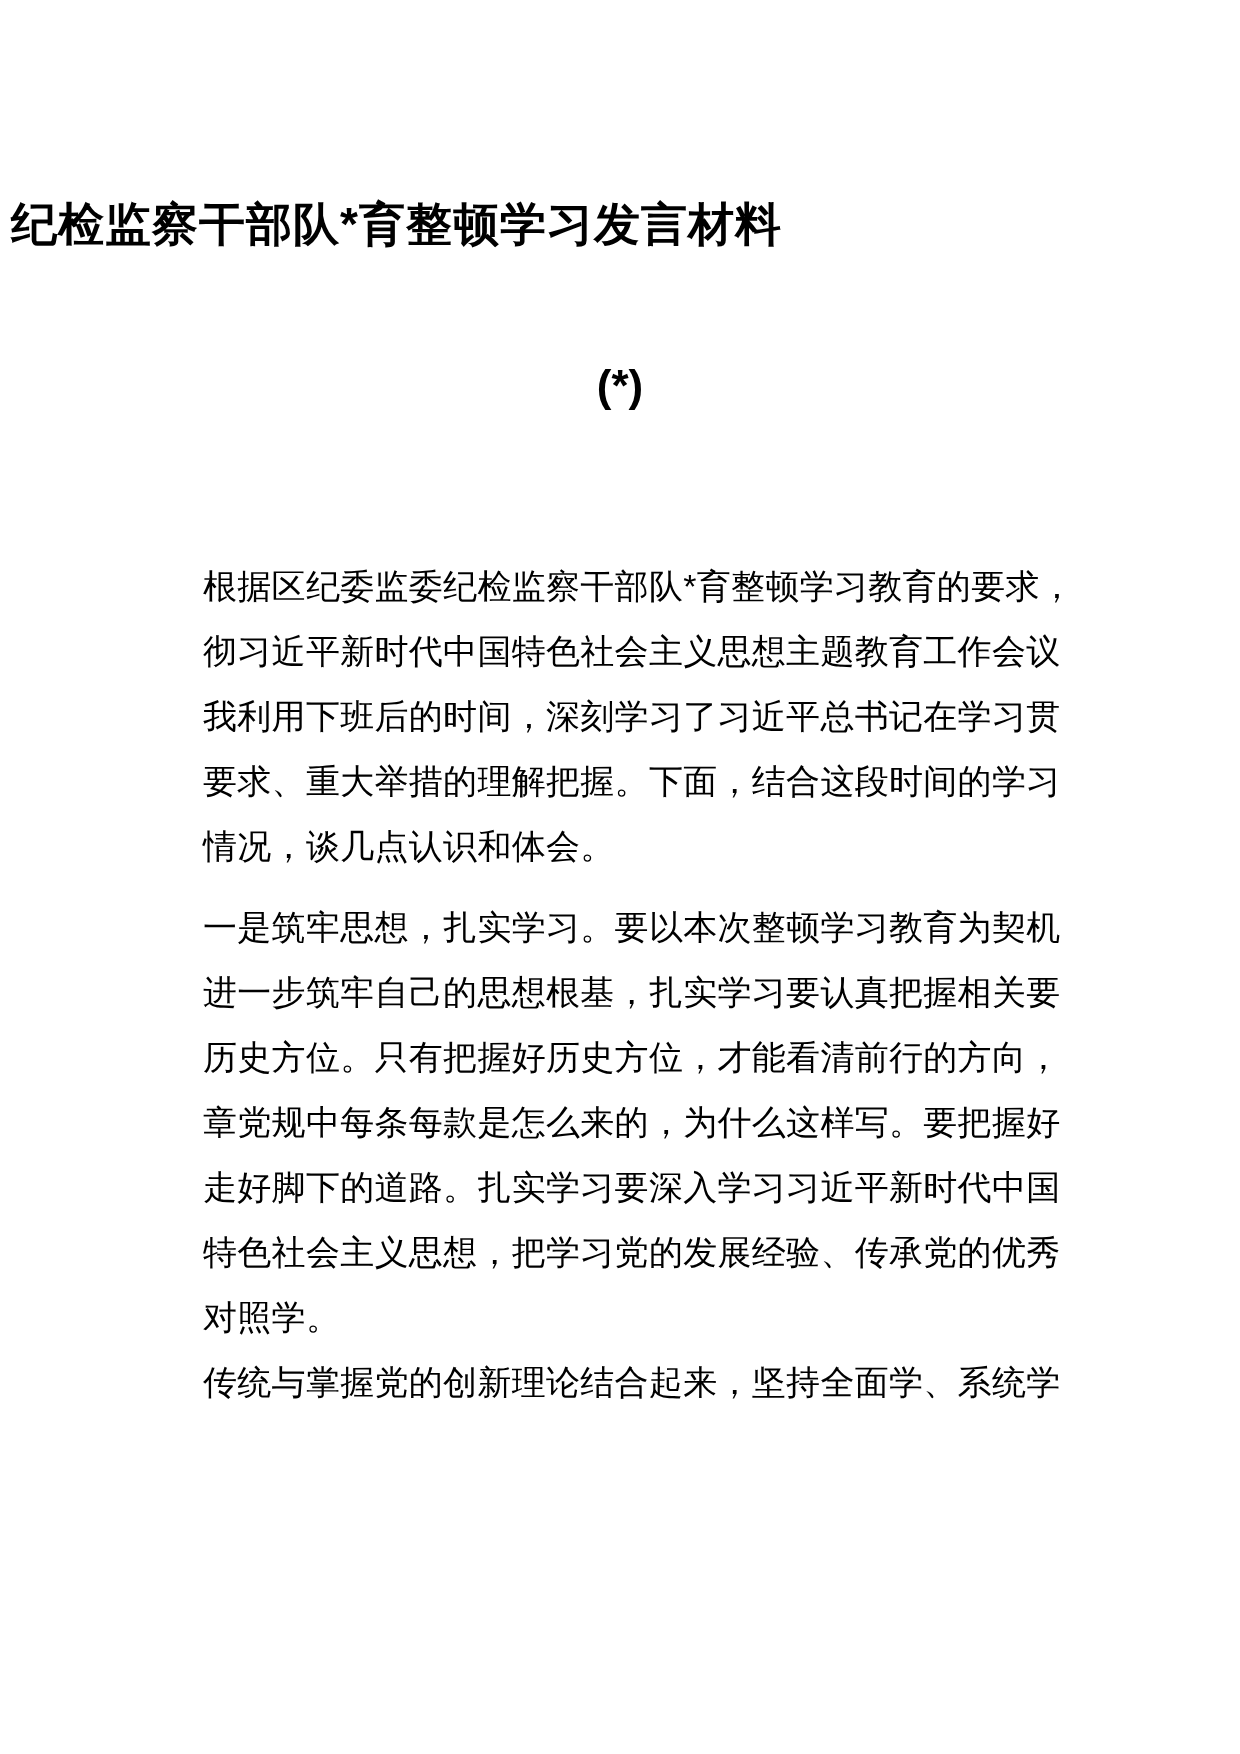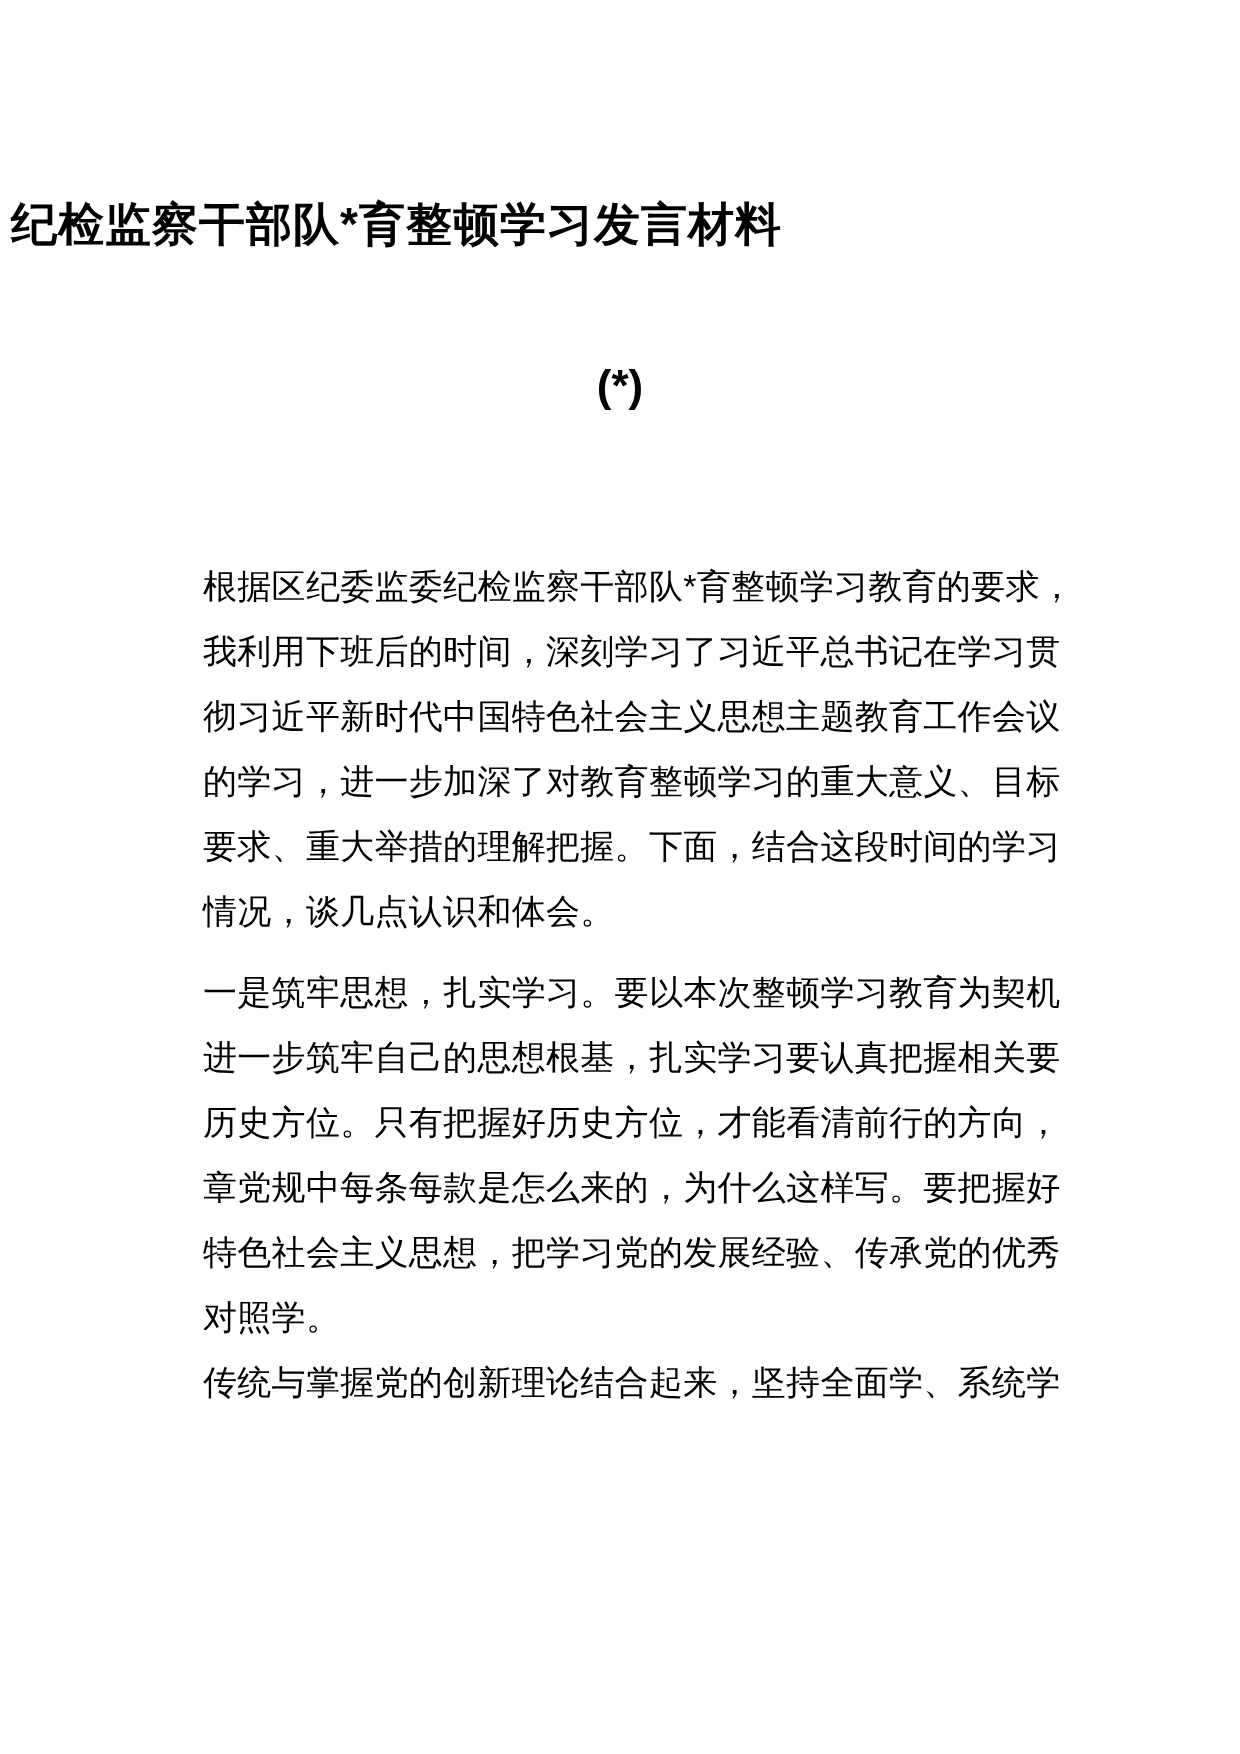--- a/index.html
+++ b/index.html
@@ -62,29 +62,29 @@
 <body>
 
 <div class="page">
   <div class="doc-title">纪检监察干部队*育整顿学习发言材料</div>
 
   <div class="doc-subtitle">(*)</div>
 
   <div class="doc-body">
       <div class="paragraph">
         <div class="body-line">根据区纪委监委纪检监察干部队*育整顿学习教育的要求，</div>
+        <div class="body-line">彻习近平新时代中国特色社会主义思想主题教育工作会议</div>
         <div class="body-line">我利用下班后的时间，深刻学习了习近平总书记在学习贯</div>
-        <div class="body-line">彻习近平新时代中国特色社会主义思想主题教育工作会议</div>
-        <div class="body-line">的学习，进一步加深了对教育整顿学习的重大意义、目标</div>
         <div class="body-line">要求、重大举措的理解把握。下面，结合这段时间的学习</div>
         <div class="body-line">情况，谈几点认识和体会。</div>
       </div>
       <div class="paragraph">
         <div class="body-line">一是筑牢思想，扎实学习。要以本次整顿学习教育为契机</div>
         <div class="body-line">进一步筑牢自己的思想根基，扎实学习要认真把握相关要</div>
         <div class="body-line">历史方位。只有把握好历史方位，才能看清前行的方向，</div>
         <div class="body-line">章党规中每条每款是怎么来的，为什么这样写。要把握好</div>
+        <div class="body-line">走好脚下的道路。扎实学习要深入学习习近平新时代中国</div>
         <div class="body-line">特色社会主义思想，把学习党的发展经验、传承党的优秀</div>
         <div class="body-line">对照学。</div>
         <div class="body-line">传统与掌握党的创新理论结合起来，坚持全面学、系统学</div>
       </div>
     </div>
 </div>
 
 </body></html>

